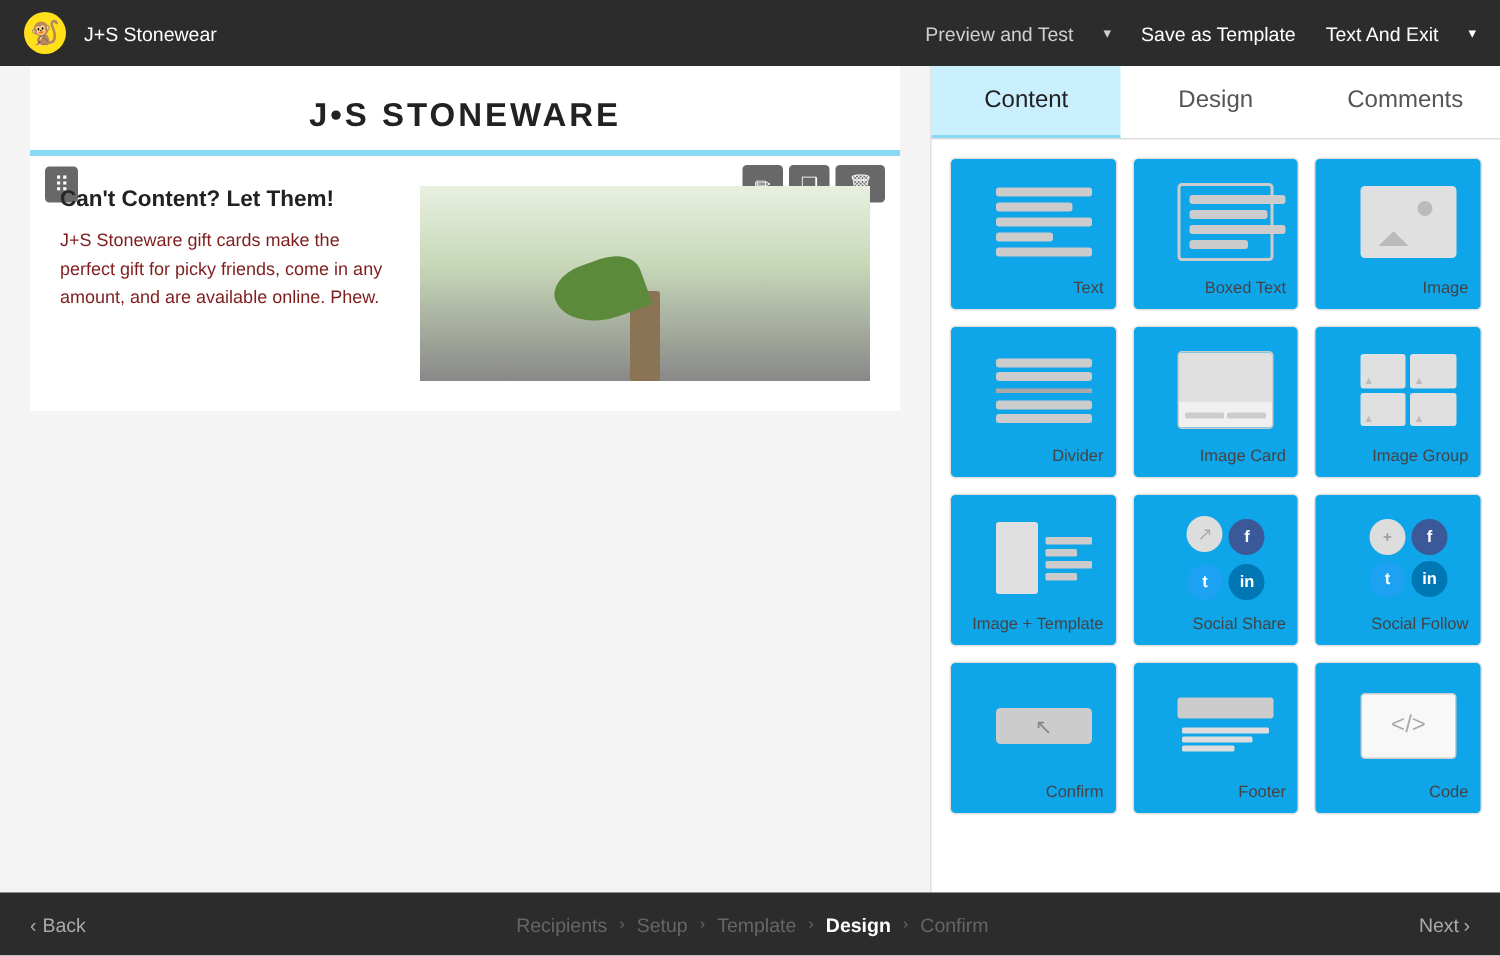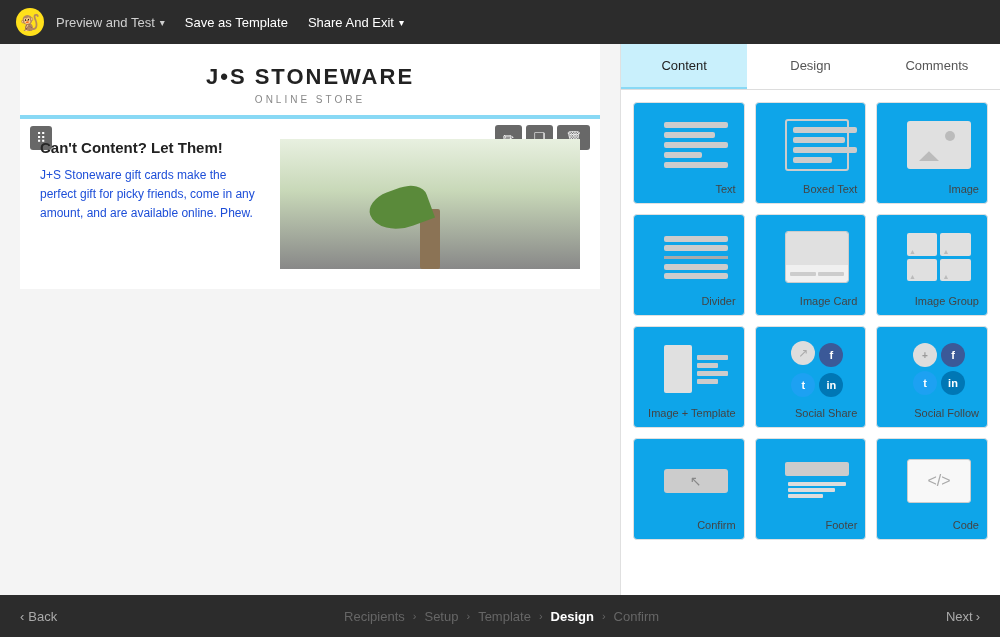--- a/index.html
+++ b/index.html
@@ -34,21 +34,21 @@
       gap: 20px;
     }
     .top-nav-btn {
       color: #d0d0d0;
       font-size: 13px;
       cursor: pointer;
       background: none;
       border: none;
       display: flex;
       align-items: center;
-      gap: 5px;
+      gap: 20px;
     }
     .top-nav-btn.primary { color: #fff; font-weight: 500; }
     .chevron-down { font-size: 10px; }
 
     
     .main-area {
       display: flex;
       flex: 1;
       overflow: hidden;
     }
@@ -149,21 +149,21 @@
       padding-right: 20px;
     }
     .email-text-heading {
       font-size: 15px;
       font-weight: 700;
       color: #222;
       margin-bottom: 10px;
     }
     .email-text-body {
       font-size: 12px;
-      color: #1d4ed8;
+      color: #7f1d1d;
       line-height: 1.6;
     }
     .email-text-right {
       flex: 1;
       background: #f0ede8;
       min-height: 120px;
       display: flex;
       align-items: flex-end;
       justify-content: center;
       overflow: hidden;
@@ -207,21 +207,21 @@
     
     .panel-tabs {
       display: flex;
       border-bottom: 1px solid #ddd;
       flex-shrink: 0;
     }
     .panel-tab {
       flex: 1;
       padding: 14px 0;
       text-align: center;
-      font-size: 13px;
+      font-size: 16px;
       color: #555;
       cursor: pointer;
       border: none;
       background: none;
       border-bottom: 2px solid transparent;
     }
     .panel-tab.active {
       background: #c9f0fc;
       color: #222;
       font-weight: 500;
@@ -532,40 +532,40 @@
       display: flex;
       align-items: center;
       gap: 3px;
     }
   </style>
 </head>
 <body>
 
 <nav class="top-nav">
   <div class="top-nav-logo">🐒</div>
+  <span class="top-nav-brand">J+S Stonewear</span>
   <div class="top-nav-actions">
     <button class="top-nav-btn">
       <span>Preview and Test</span>
       <span class="chevron-down">▾</span>
     </button>
     <button class="top-nav-btn primary">Save as Template</button>
     <button class="top-nav-btn primary">
-      <span>Share And Exit</span>
+      <span>Text And Exit</span>
       <span class="chevron-down">▾</span>
     </button>
   </div>
 </nav>
 
 <div class="main-area">
 
   <div class="email-preview">
     <div class="email-content">
       <div class="email-header">
         <div class="email-header-title">J•S STONEWARE</div>
-        <div class="email-header-subtitle">ONLINE STORE</div>
       </div>
 
       <div class="email-image-block">
         <div class="photo-sim"></div>
         <div class="block-toolbar">
           <div class="block-handle">⠿</div>
           <div class="block-actions">
             <button class="block-action-btn">✏</button>
             <button class="block-action-btn">❑</button>
             <button class="block-action-btn">🗑</button>

